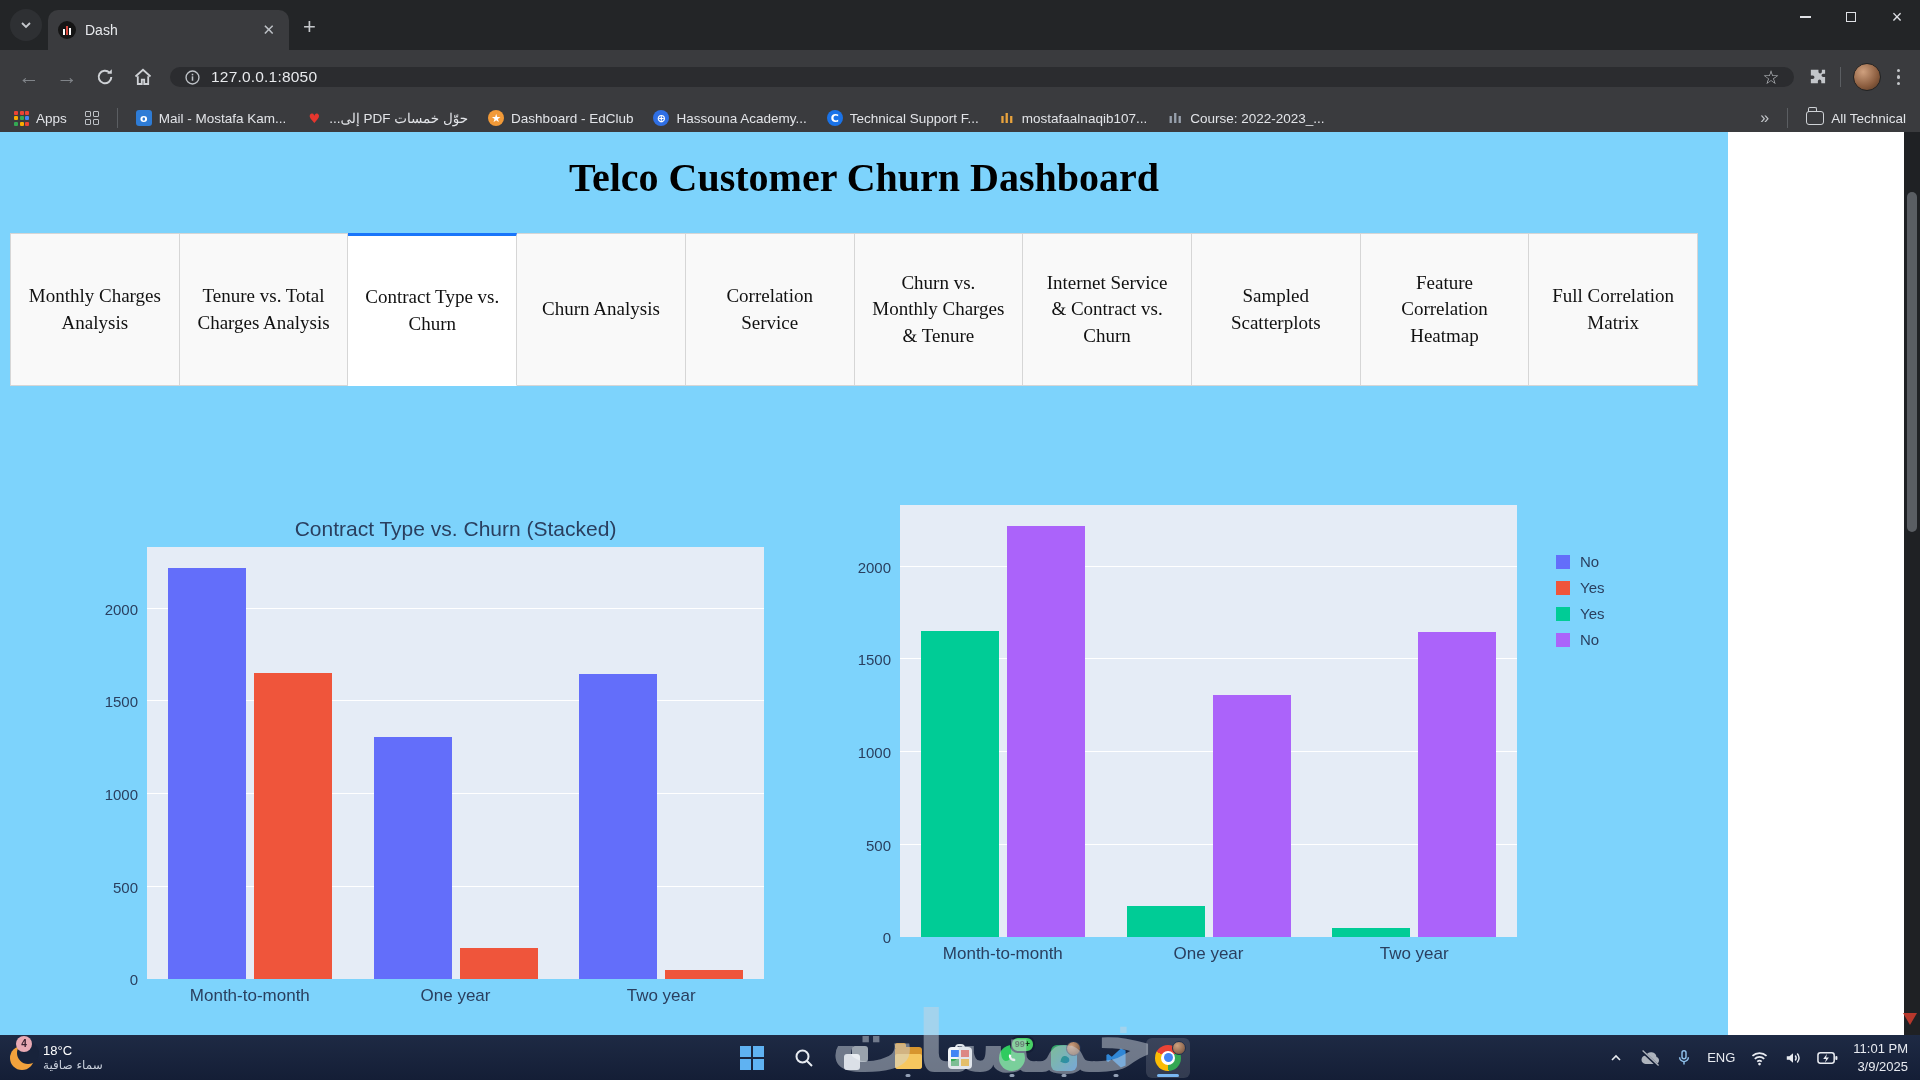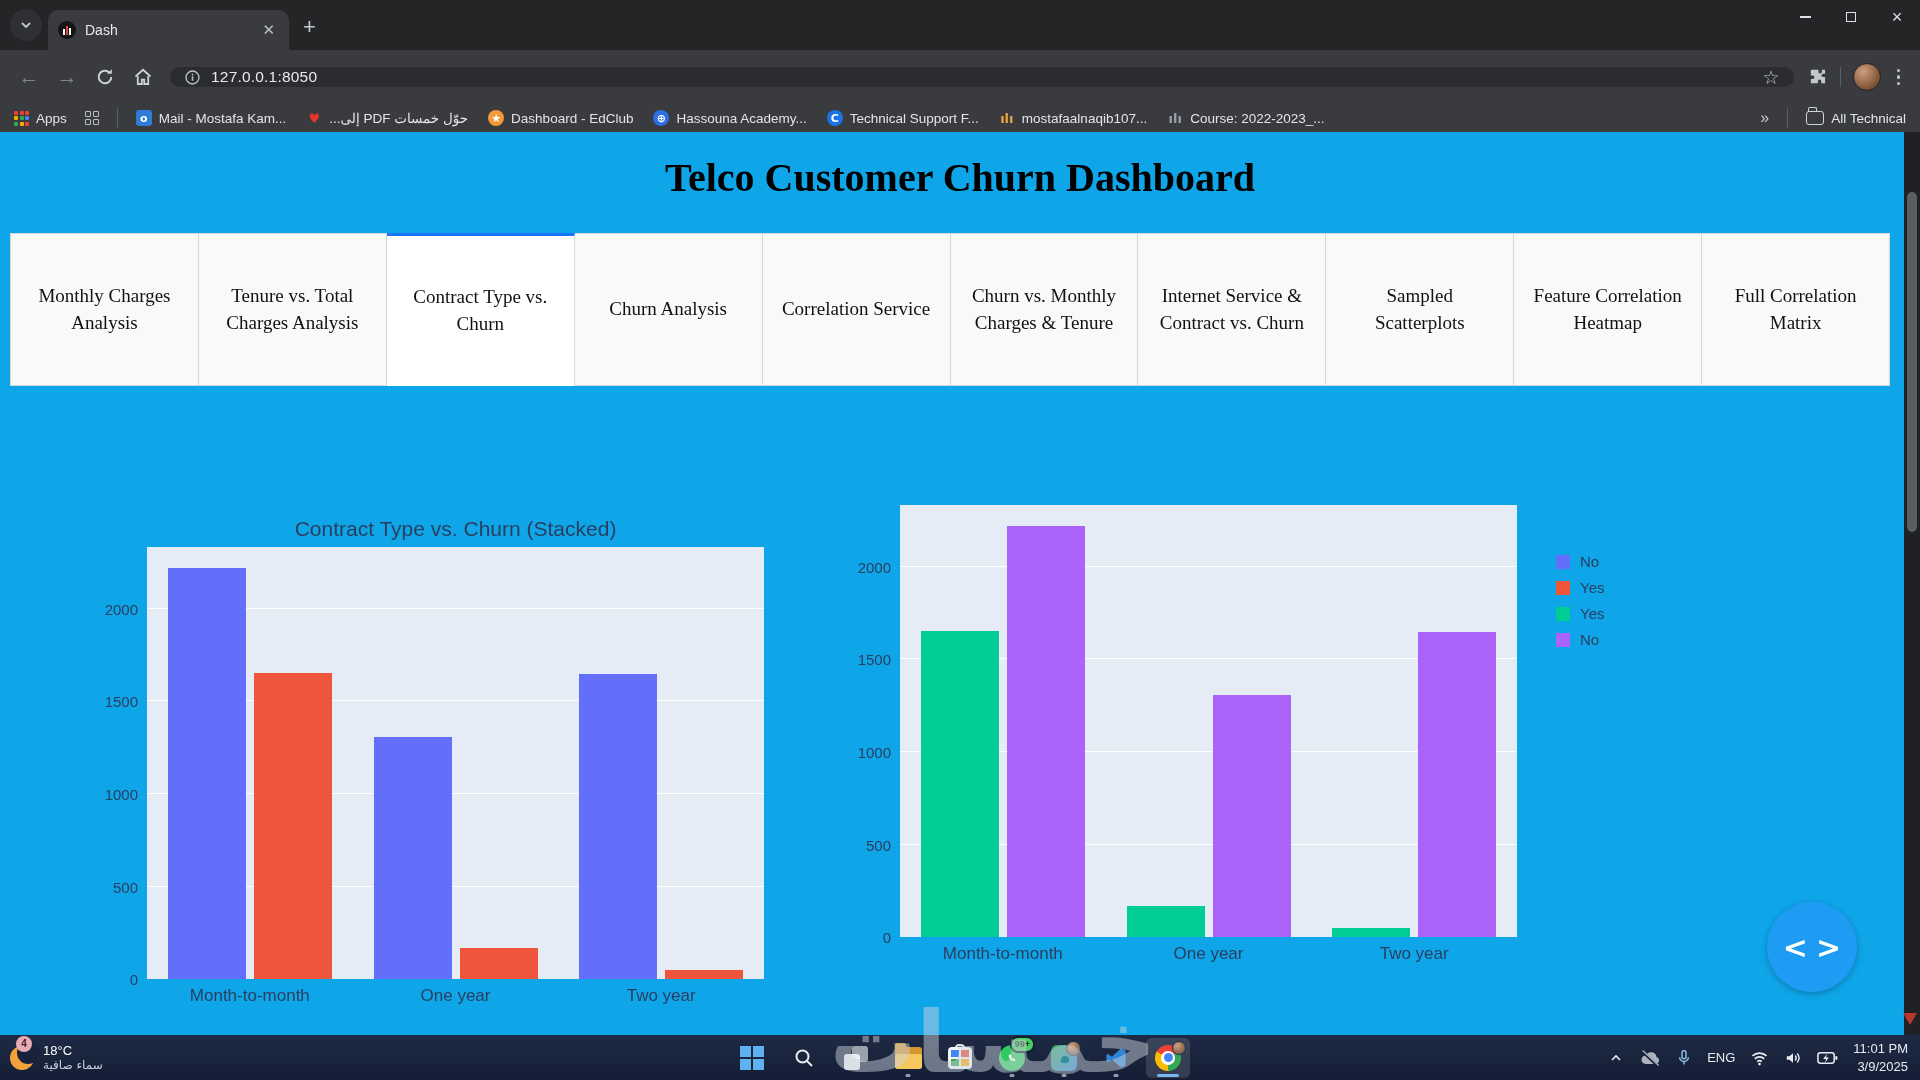--- a/index.html
+++ b/index.html
@@ -54,21 +54,21 @@
   .bm-ico.circle { border-radius:50%; }
   .bm-ico.plain { background:transparent; font-size:13px; }
   .sq-grid { display:grid; grid-template-columns:repeat(2,6px); gap:2px; }
   .sq-grid i { width:6px; height:6px; border:1.4px solid #bdc1c6; border-radius:1px; display:block; }
   .bm-overflow { margin-left:auto; font-size:16px; color:#c3c6ca; }
   .folder-ico { width:18px; height:14px; border:1.5px solid #cfd2d6; border-radius:3px; position:relative; }
   .folder-ico::before { content:""; position:absolute; top:-5px; left:1px; width:7px; height:4px;
                         border:1.5px solid #cfd2d6; border-bottom:none; border-radius:2px 2px 0 0; }
 
   
-  .page { position:absolute; top:132px; left:0; width:1920px; height:903px; background:#0ea5e9; overflow:hidden; }
+  .page { position:absolute; top:132px; left:0; width:1728px; height:903px; background:#7dd3fc; overflow:hidden; }
   .dash-title { text-align:center; margin-top:22px; font:bold 40px "Liberation Serif", serif; color:#000; }
 
   .tabs-row { position:absolute; top:101px; left:10px; right:30px; height:153px; display:flex; }
   .tab { flex:1; background:#f9f9f9; border:1px solid #d6d6d6; display:flex; align-items:center;
          justify-content:center; text-align:center; padding:0 14px; font:19px/1.4 "Liberation Serif", serif; color:#111; }
   .tab + .tab { border-left:none; }
   .tab.active { background:#fff; border-top:3px solid #1975fa; border-bottom:1px solid #fff; }
 
   .chart { position:absolute; top:373px; width:664px; }
   .chart-title { margin-left:47px; width:617px; text-align:center; padding-top:12px; height:42px;

